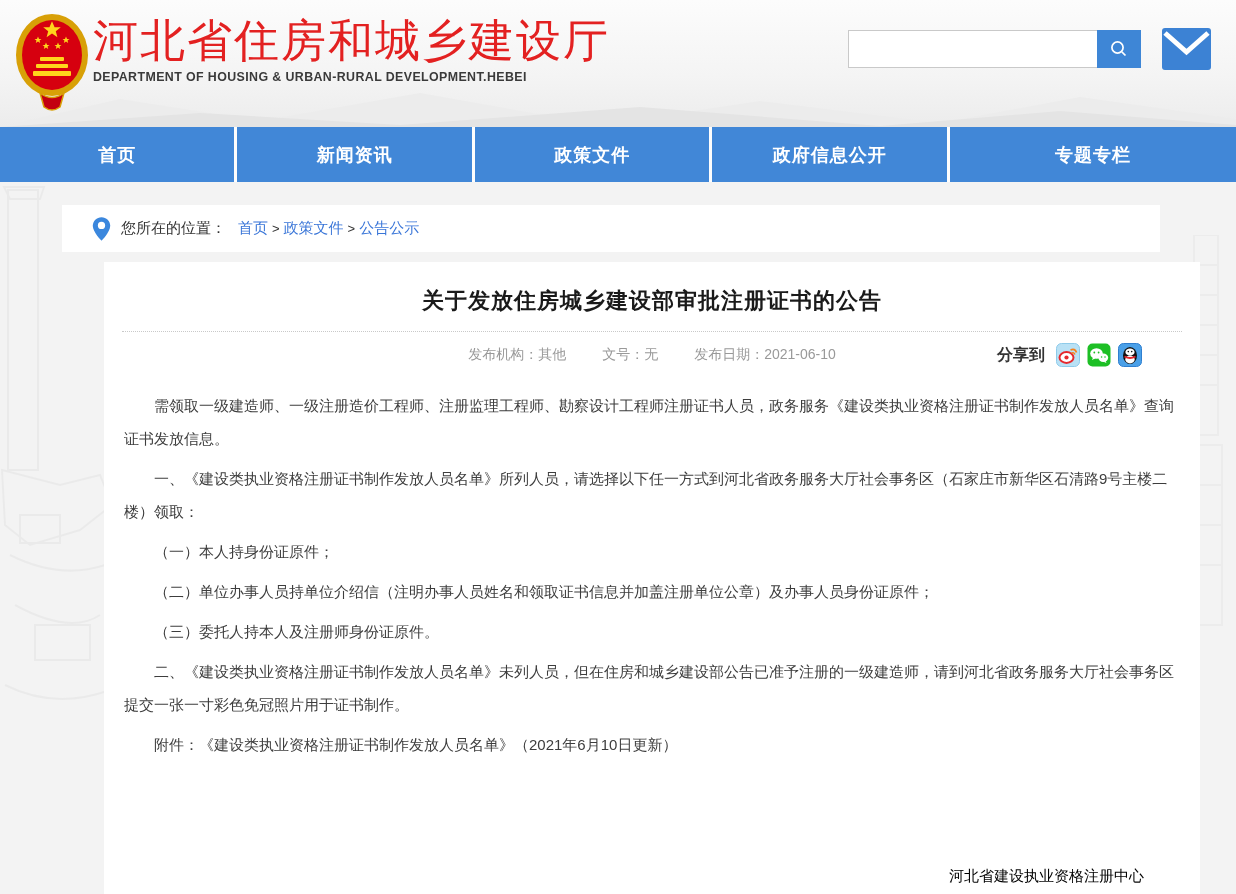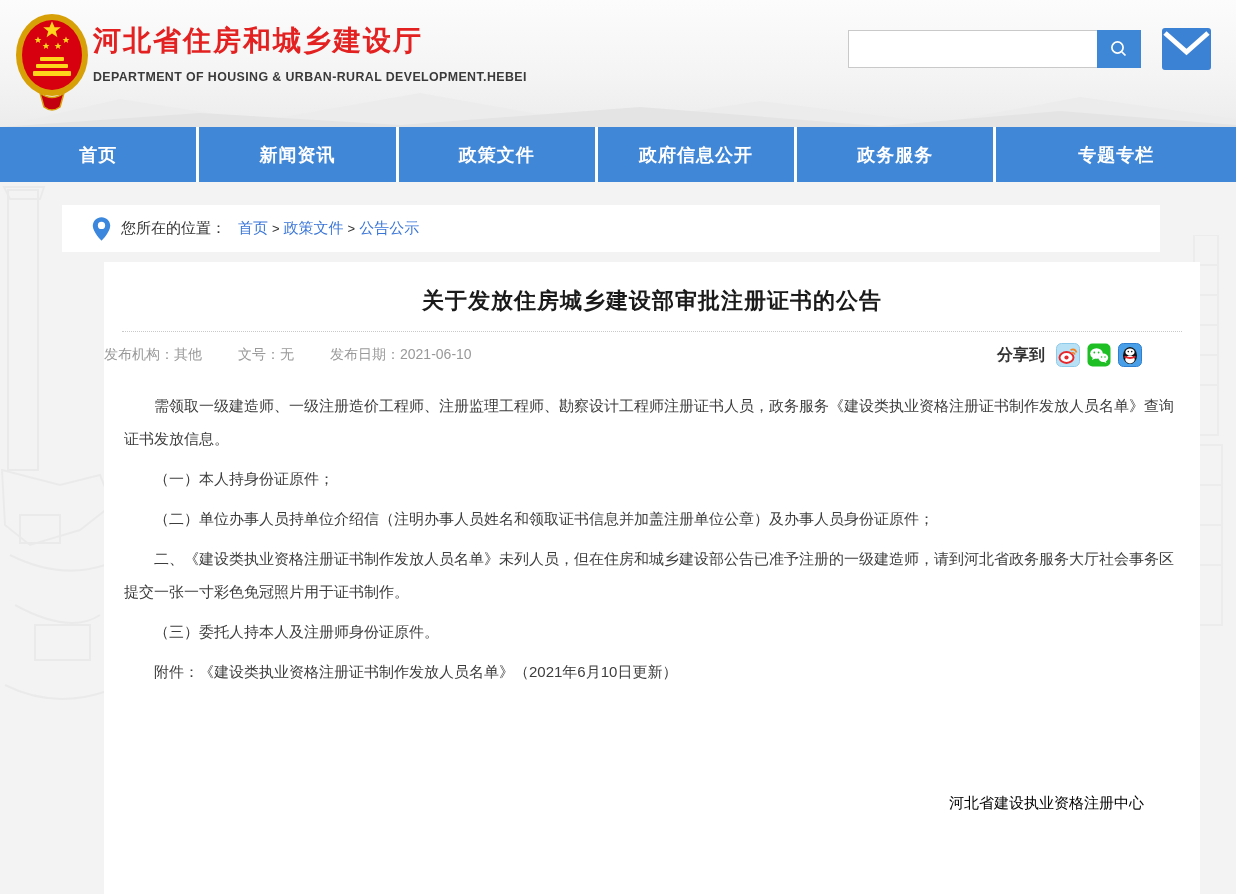--- a/index.html
+++ b/index.html
@@ -18,21 +18,21 @@
   
   .site-header {
     position:relative; height:127px;
     background:linear-gradient(180deg,#fcfcfc 0%,#f4f4f4 60%,#ececec 100%);
     overflow:hidden;
   }
   .header-mountains { position:absolute; bottom:0; left:0; width:100%; height:46px; }
   .emblem { position:absolute; left:14px; top:7px; width:76px; height:106px; }
   .brand { position:absolute; left:93px; top:19px; }
   .brand-title {
-    font-size:28px; font-weight:bold; color:#e32121;
+    font-size:45px; font-weight:normal; color:#e32121;
     letter-spacing:2px; line-height:44px;
     font-family:"Liberation Sans","DejaVu Sans",sans-serif;
   }
   .brand-sub {
     margin-top:7px; font-size:12.4px; font-weight:bold;
     color:#3a3a3a; letter-spacing:0.4px;
   }
   .search-area { position:absolute; right:25px; top:28px; display:flex; align-items:center; }
   .search-input {
     width:249px; height:38px; border:1px solid #c9c9c9; border-right:none;
@@ -70,21 +70,21 @@
   
   .content-box {
     margin:10px 0 0 104px; width:1096px; height:632px; background:#fff;
     position:relative;
   }
   .article-title {
     margin:0; padding-top:24px; text-align:center;
     font-size:22px; font-weight:bold; color:#1a1a1a; letter-spacing:1px;
   }
   .dotted-sep { border-bottom:1px dotted #c9c9c9; margin:15px 18px 0 18px; height:0; }
-  .meta-row { position:relative; height:46px; display:flex; align-items:center; }
+  .meta-row { position:relative; height:46px; display:flex; align-items:center; justify-content:center; }
   .meta-text { display:flex; gap:36px; font-size:14px; color:#999; }
   .share-box {
     position:absolute; right:58px; top:50%; transform:translateY(-50%);
     display:flex; align-items:center; gap:7px;
   }
   .share-label { font-size:16px; font-weight:bold; color:#333; margin-right:4px; }
   .share-icon { width:24px; height:24px; cursor:pointer; display:block; }
 
   .article-body { padding:4px 20px 0 20px; font-size:15px; color:#3d3d3d; }
   .article-body p { line-height:33px; margin:7px 0; text-indent:2em; }
@@ -158,21 +158,20 @@
       </svg>
     </button>
   </div>
 </header>
 
 <nav class="main-nav">
   <div class="nav-item">首页</div>
   <div class="nav-item">新闻资讯</div>
   <div class="nav-item">政策文件</div>
   <div class="nav-item">政府信息公开</div>
-  <div class="nav-item">政务服务</div>
   <div class="nav-item">专题专栏</div>
 </nav>
 
 <div class="crumb-bar">
   <svg class="pin-icon" viewBox="0 0 24 32">
     <path d="M12,1 C5.9,1 1,5.9 1,12 c0,8.2 11,18.8 11,18.8 S23,20.2 23,12 C23,5.9 18.1,1 12,1 Z" fill="#3b87dd"></path>
     <circle cx="12" cy="11.5" r="4.6" fill="#fff"></circle>
   </svg>
   <span class="crumb-prefix">您所在的位置：</span>
   <a class="crumb-link">首页</a>
@@ -219,24 +218,25 @@
         <ellipse cx="12" cy="16.5" rx="4.7" ry="3.9" fill="#fff"></ellipse>
         <path d="M6.5,13.5 q5.5,3 11,0" fill="none" stroke="#e6282d" stroke-width="1.8"></path>
         <circle cx="10.3" cy="8.6" r="0.8" fill="#111"></circle>
         <circle cx="13.7" cy="8.6" r="0.8" fill="#111"></circle>
       </svg>
     </div>
   </div>
 
   <div class="article-body">
     <p>需领取一级建造师、一级注册造价工程师、注册监理工程师、勘察设计工程师注册证书人员，政务服务《建设类执业资格注册证书制作发放人员名单》查询证书发放信息。</p>
+    <p>一、《建设类执业资格注册证书制作发放人员名单》所列人员，请选择以下任一方式到河北省政务服务大厅社会事务区（石家庄市新华区石清路9号主楼二楼）领取：</p>
     <p>（一）本人持身份证原件；</p>
     <p>（二）单位办事人员持单位介绍信（注明办事人员姓名和领取证书信息并加盖注册单位公章）及办事人员身份证原件；</p>
+    <p>（三）委托人持本人及注册师身份证原件。</p>
     <p>二、《建设类执业资格注册证书制作发放人员名单》未列人员，但在住房和城乡建设部公告已准予注册的一级建造师，请到河北省政务服务大厅社会事务区提交一张一寸彩色免冠照片用于证书制作。</p>
-    <p>（三）委托人持本人及注册师身份证原件。</p>
     <p class="attachment-line">附件：《建设类执业资格注册证书制作发放人员名单》（2021年6月10日更新）</p>
 
     <div class="signature">
       <div class="sig-org">河北省建设执业资格注册中心</div>
 
     </div>
   </div>
 </main>
 
 </body></html>

